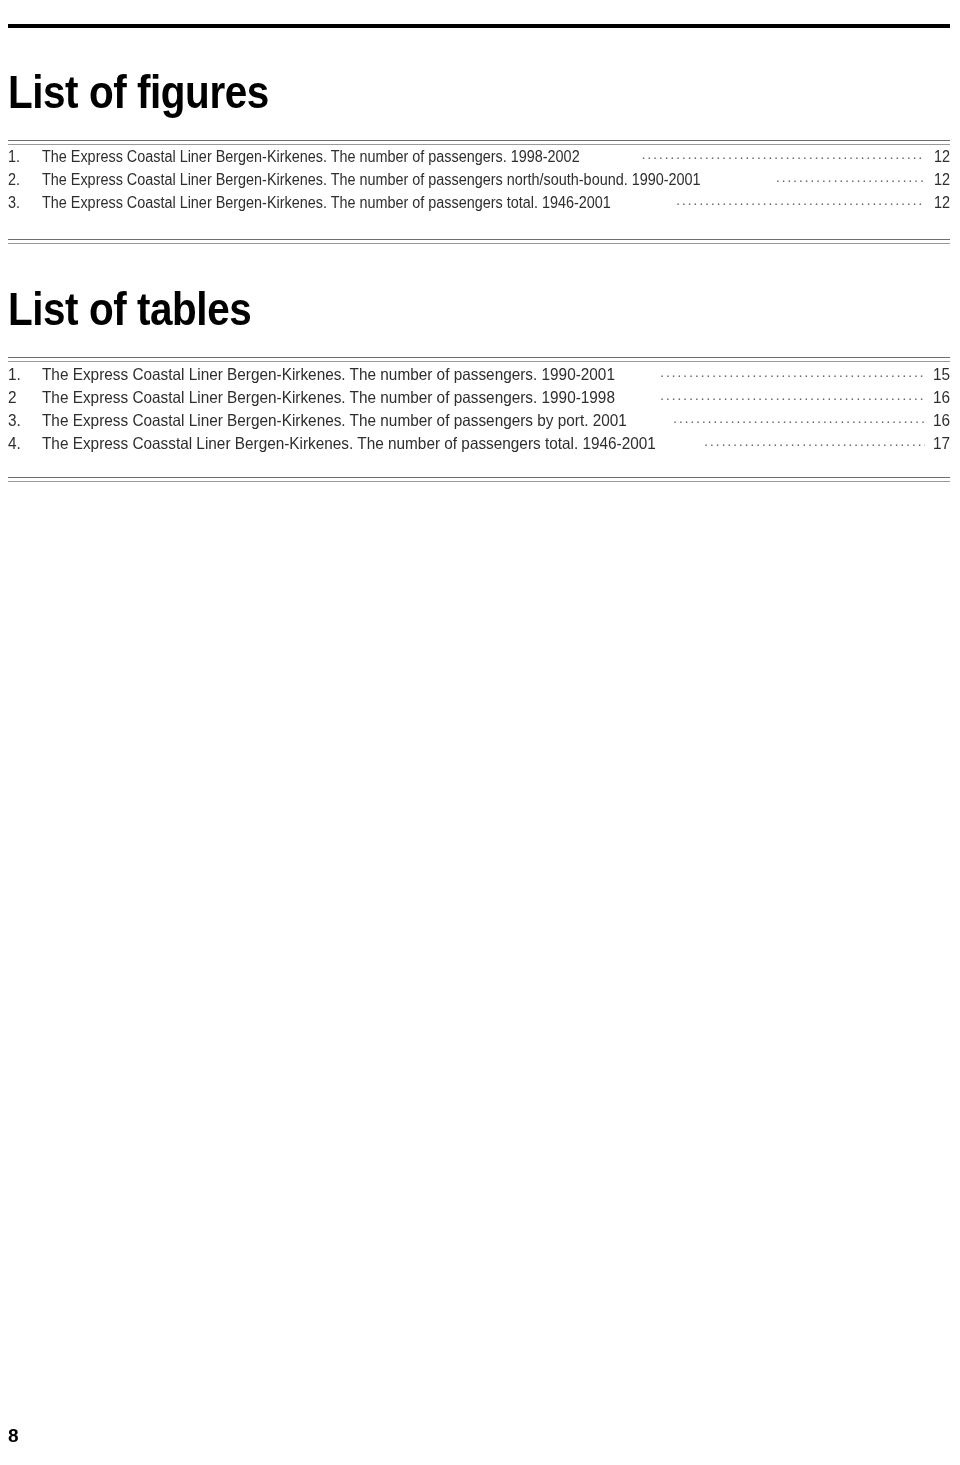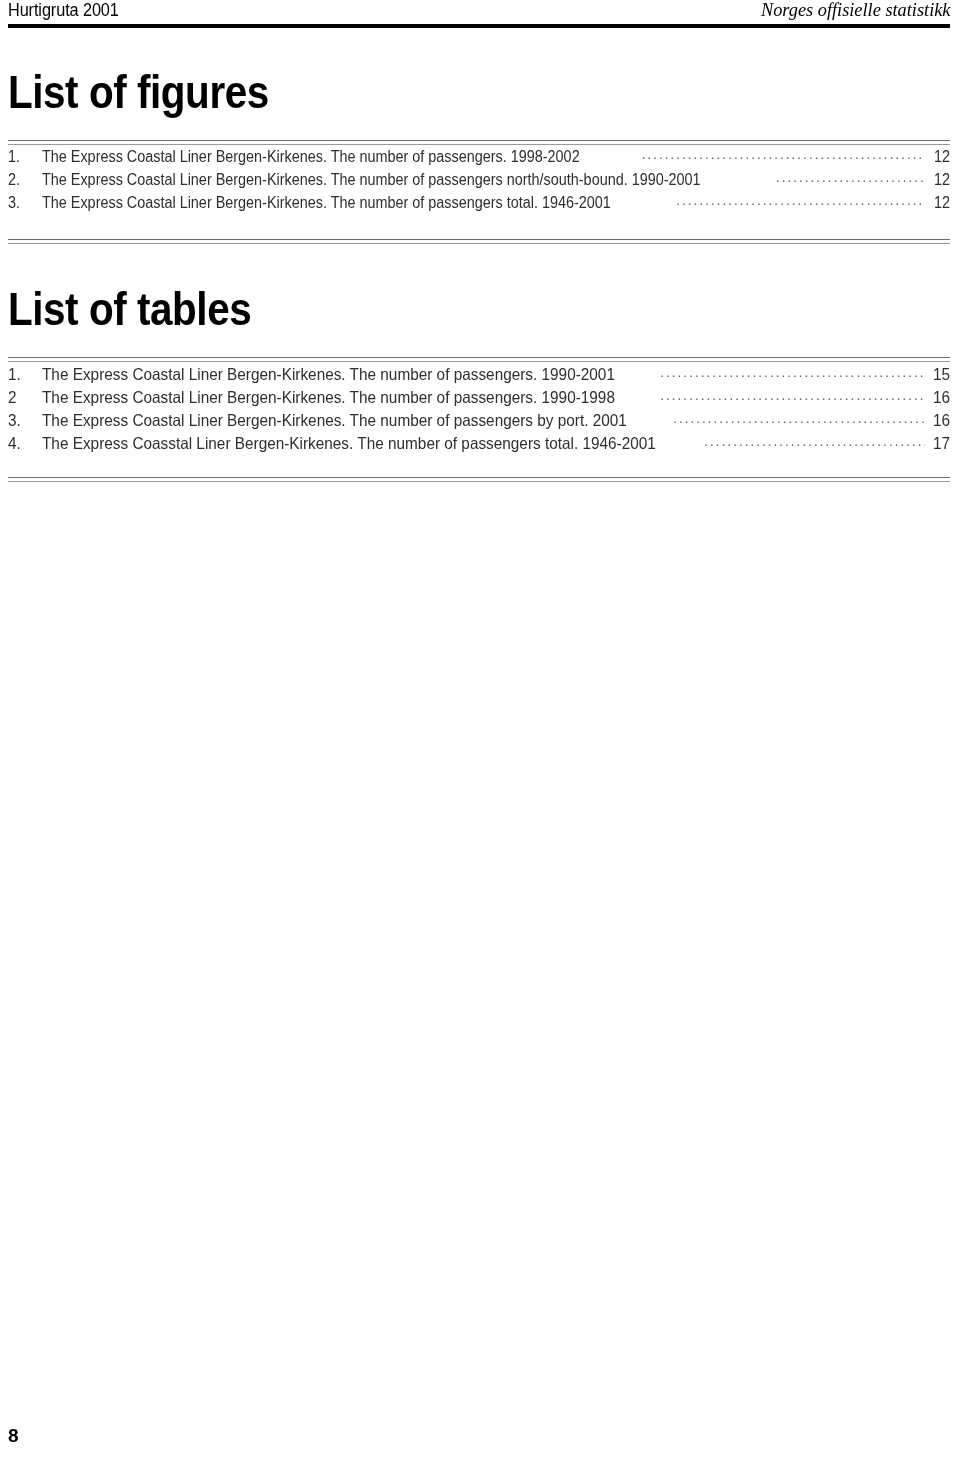--- a/index.html
+++ b/index.html
@@ -163,24 +163,20 @@
     font-weight: bold;
     font-size: 19px;
     color: #000000;
   }
 </style>
 </head>
 <body>
 
 <div class="page">
 
-  <div class="runhead">
-    <div class="runhead-left">Hurtigruta 2001</div>
-    <div class="runhead-right">Norges offisielle statistikk</div>
-  </div>
   <div class="rule-thick"></div>
 
   <div class="section-title" id="figures-title">List of figures</div>
 
   <div class="rule-thin dbl" id="fig-rule-top"></div>
 
   <div class="toc" id="figures-list">
     <div class="toc-row">
       <span class="toc-num">1.</span>
       <span class="toc-text">The Express Coastal Liner Bergen-Kirkenes. The number of passengers. 1998-2002</span>

